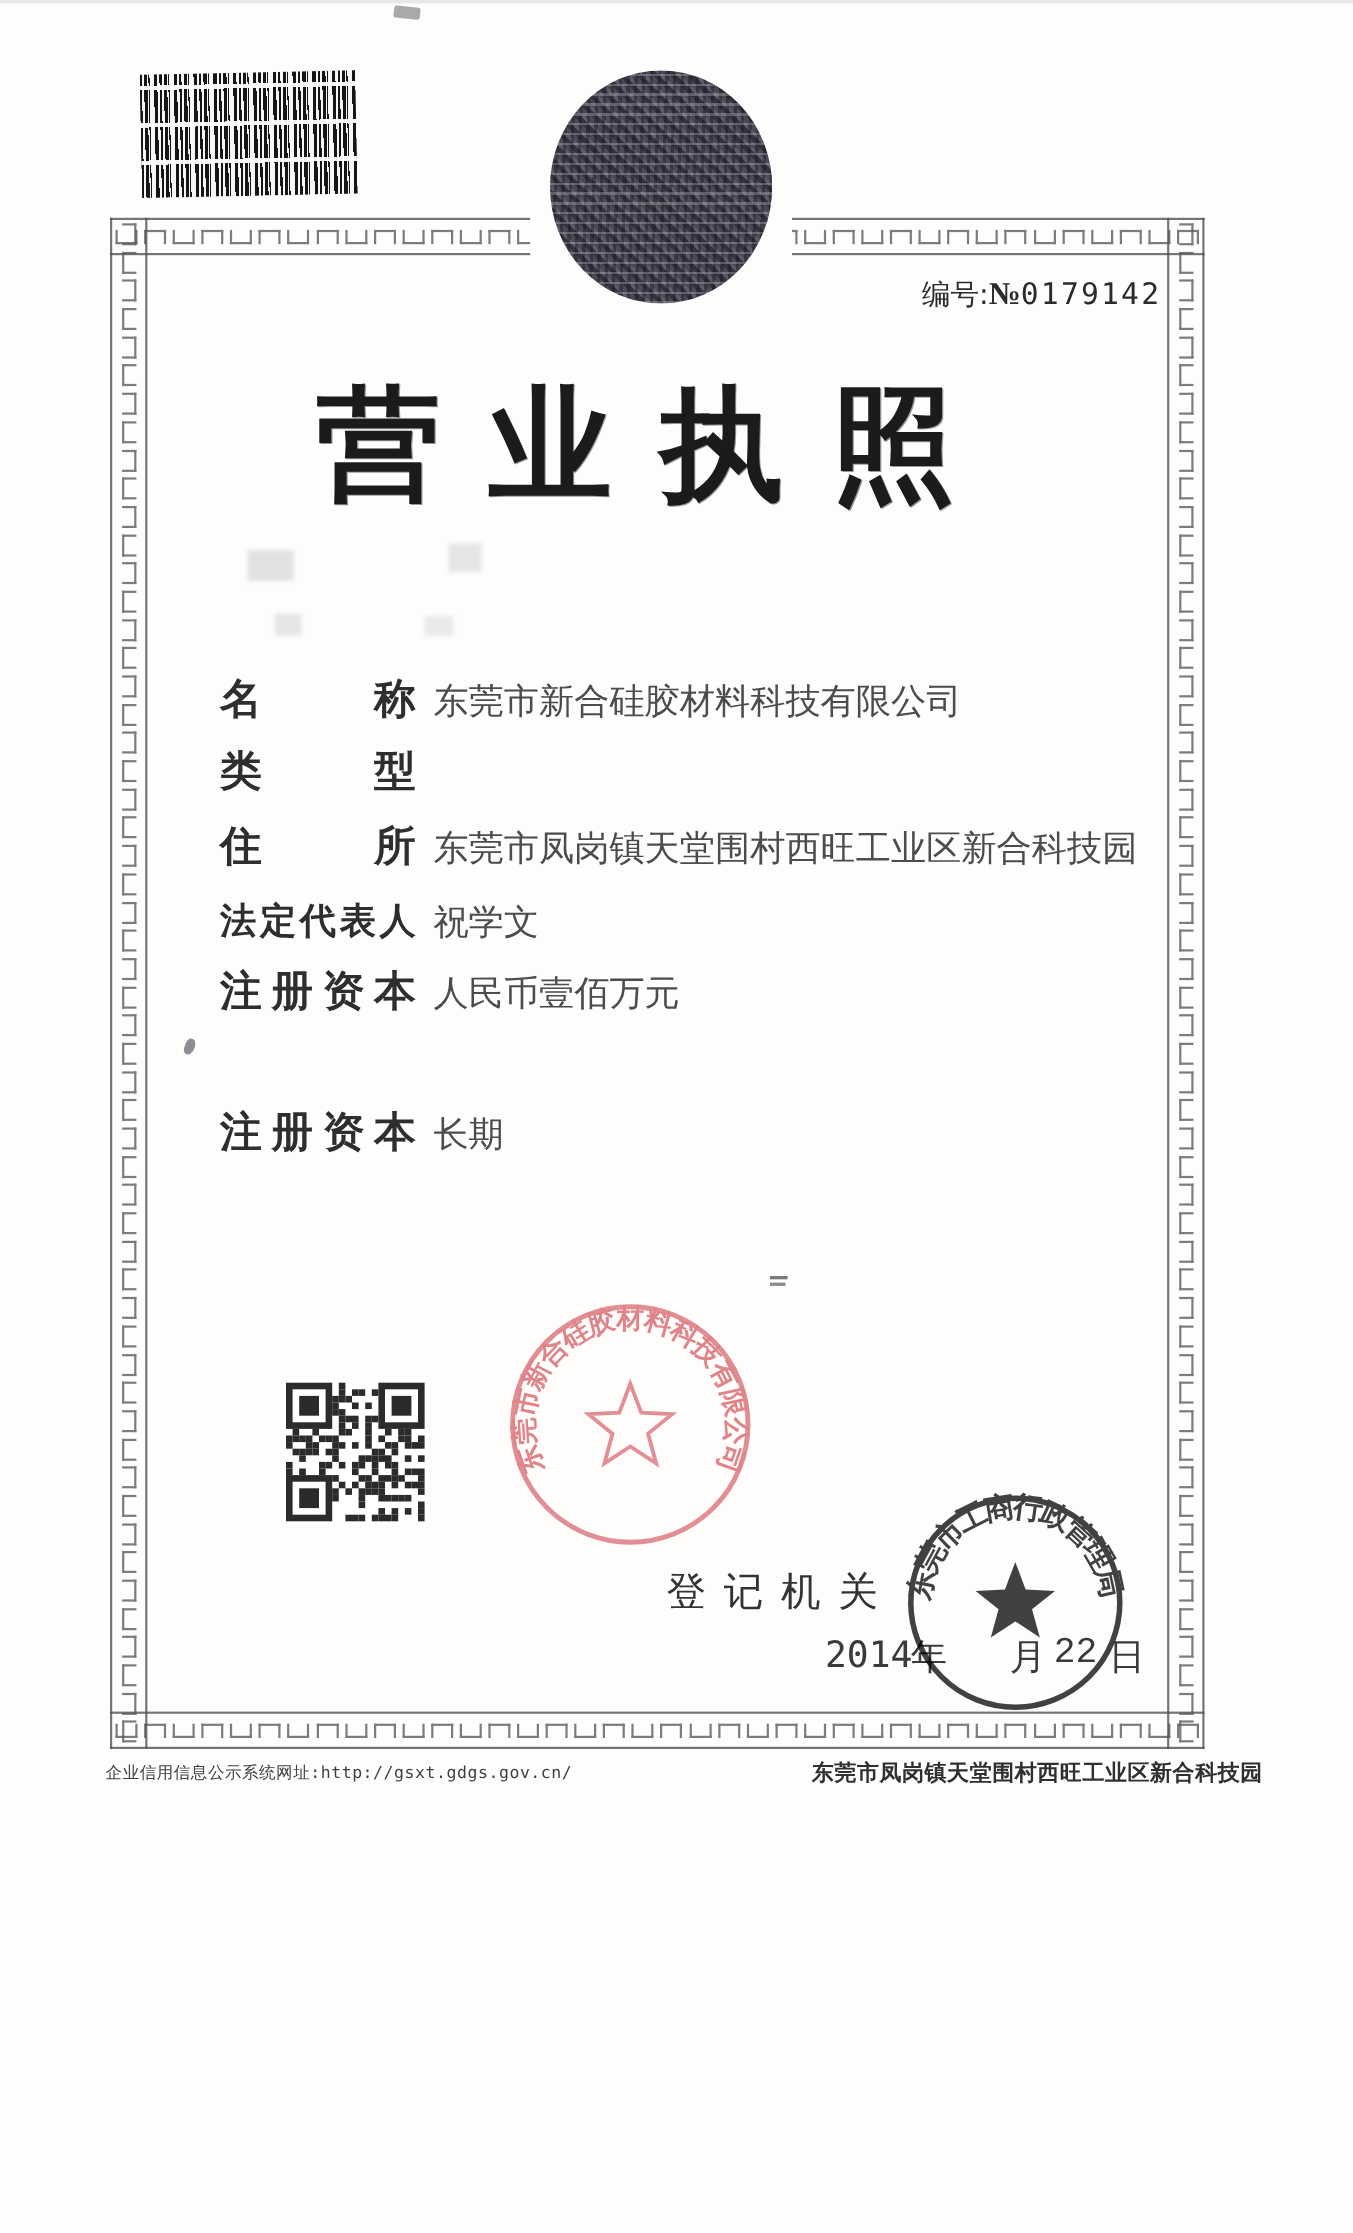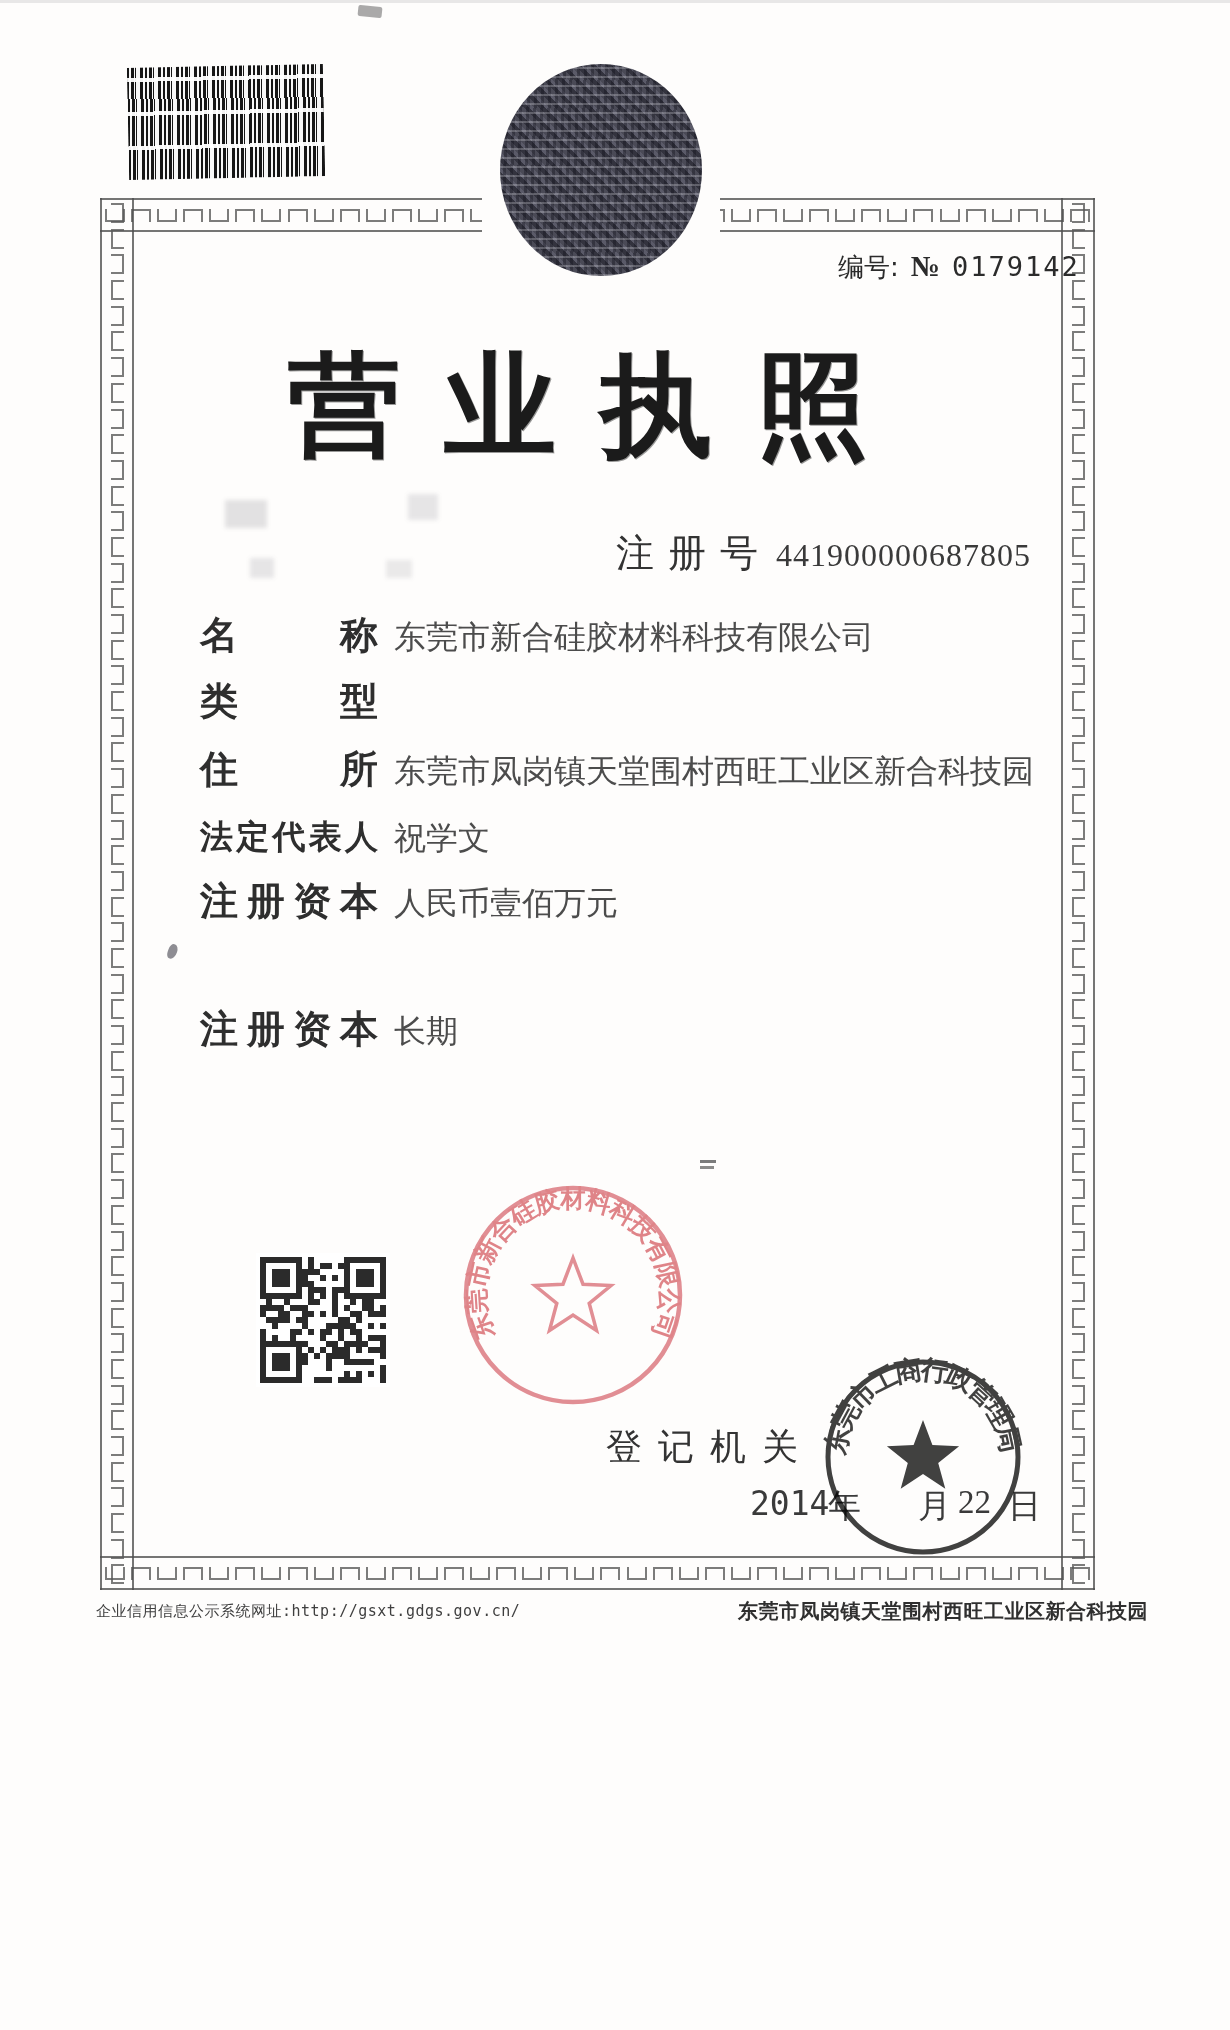--- a/index.html
+++ b/index.html
@@ -34,21 +34,21 @@
       repeating-linear-gradient(0deg, rgba(238,238,244,.25) 0 2px, transparent 2px 9px),
       repeating-linear-gradient(92deg, rgba(18,18,28,.38) 0 3px, transparent 3px 7px),
       repeating-linear-gradient(45deg,#4a4a56 0 4px,#33333e 4px 8px,#5a5a68 8px 11px);}
   .emblem-base{position:absolute;left:518px;top:244px;width:166px;height:48px;
     clip-path:polygon(10% 0,90% 0,100% 38%,93% 58%,97% 100%,3% 100%,7% 58%,0 38%);
     background:
       repeating-linear-gradient(0deg, rgba(238,238,244,.25) 0 2px, transparent 2px 8px),
       repeating-linear-gradient(45deg,#45454ف 0 4px,#33333e 4px 8px,#575765 8px 11px),
       repeating-linear-gradient(45deg,#454551 0 4px,#33333e 4px 8px,#575765 8px 11px);}
 
-  .serial{position:absolute;left:838px;top:250px;display:flex;align-items:baseline;gap:12px;
+  .serial{position:absolute;left:838px;top:250px;display:flex;align-items:baseline;
           font-size:26px;color:#2b2b2b;}
   .serial .no-sign{font-family:"Liberation Serif",serif;font-weight:700;font-size:29px;}
   .serial .digits{font-family:"DejaVu Sans Mono",monospace;font-size:27px;letter-spacing:2px;}
 
   .title{position:absolute;left:288px;top:338px;font-size:112px;font-weight:900;color:#1b1b1b;
          letter-spacing:44px;white-space:nowrap;line-height:1.2;
          text-shadow:1px 1px 0 rgba(30,30,30,.45);}
 
   .regno{position:absolute;left:616px;top:528px;display:flex;align-items:baseline;}
   .regno .lbl{font-size:38px;color:#333;width:142px;text-align:justify;text-align-last:justify;
@@ -66,21 +66,21 @@
   .row .scope .b2{font-weight:700;color:#3d3d3d;}
 
   
   .registrar{position:absolute;left:606px;top:1423px;font-size:36px;font-weight:500;color:#333;
              letter-spacing:16px;white-space:nowrap;}
   .dateline{position:absolute;left:750px;top:1484px;font-size:33px;color:#3a3a3a;white-space:nowrap;}
   .dateline span{position:absolute;top:0;}
   .d-year{left:0;font-family:"DejaVu Sans Mono",monospace;}
   .d-yu{left:78px;}
   .d-mu{left:168px;}
-  .d-day{left:208px;font-family:Liberation Serif, serif;}
+  .d-day{left:208px;font-family:Liberation Mono, monospace;}
   .d-du{left:258px;}
 
   .seal{position:absolute;mix-blend-mode:multiply;}
   .seal.red{left:458px;top:1180px;opacity:.8;}
   .seal.black{left:818px;top:1352px;opacity:.85;}
 
   .qr{position:absolute;left:256px;top:1253px;width:134px;height:134px;background:#fff;}
   .qr .cell{position:absolute;width:6px;height:6px;background:#2b2b2b;}
   .qr .qf{position:absolute;width:42px;height:42px;border:6px solid #2b2b2b;box-sizing:border-box;}
   .qr .qf i{position:absolute;left:6px;top:6px;width:18px;height:18px;background:#2b2b2b;display:block;}
@@ -309,24 +309,20 @@
   <div class="emblem-base"></div>
 
   <div class="serial">
     <span>编号:</span>
     <span class="no-sign">№</span>
     <span class="digits">0179142</span>
   </div>
 
   <div class="title">营业执照</div>
 
-  <div class="regno">
-    <span class="lbl">注册号</span>
-    <span class="val">441900000687805</span>
-  </div>
 
   <div class="row" style="top:614px">
     <span class="lbl">名称</span>
     <span class="val">东莞市新合硅胶材料科技有限公司</span>
   </div>
   <div class="row" style="top:680px">
     <span class="lbl">类型</span>
   </div>
   <div class="row" style="top:748px">
     <span class="lbl">住所</span>

